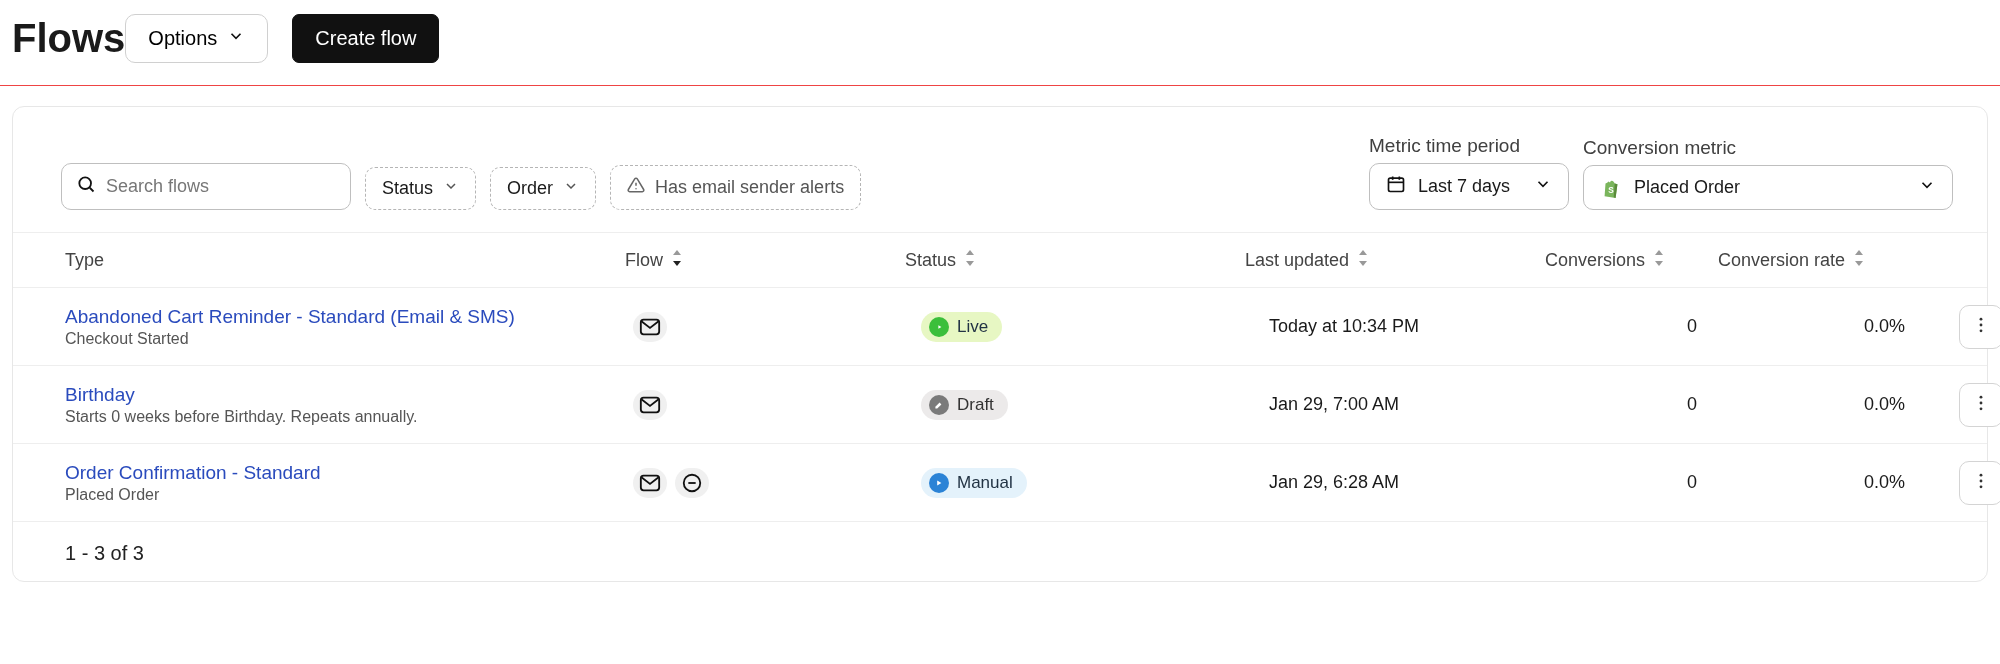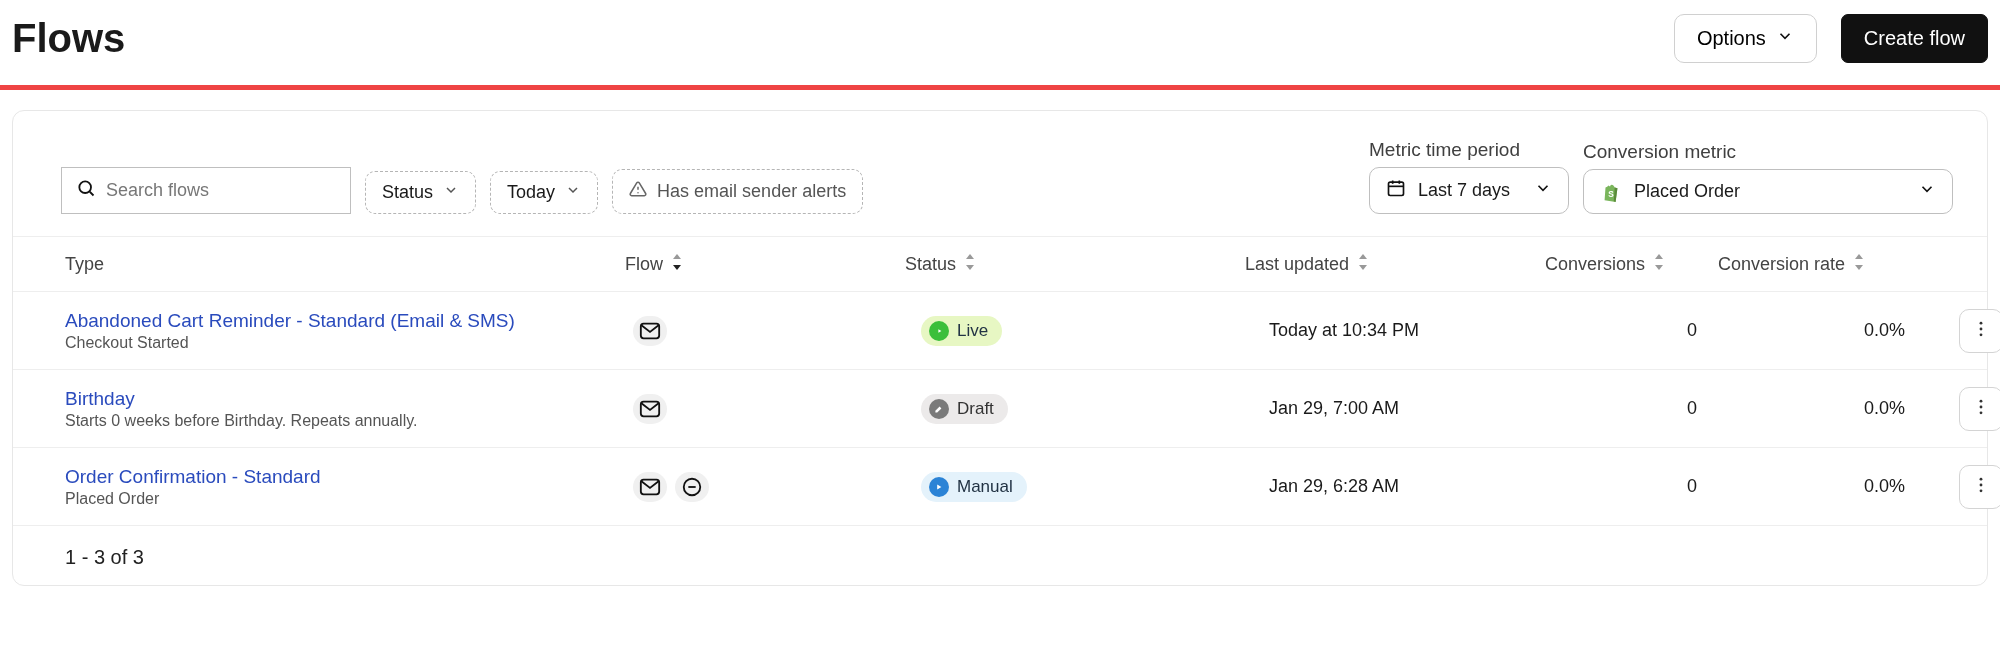--- a/index.html
+++ b/index.html
@@ -4,24 +4,24 @@
 <style>
 * { box-sizing: border-box; margin: 0; padding: 0; }
 body {
   font-family: -apple-system, BlinkMacSystemFont, "Segoe UI", Helvetica, Arial, sans-serif;
   color: #1a1a1a;
   background: #fff;
   font-size: 18px;
 }
 .header {
   display: flex;
-  justify-content: space-between;
+  justify-content: flex-start;
   align-items: center;
   padding: 14px 12px 22px 12px;
-  border-bottom: 5px solid #ef4444;
+  border-bottom: 1px solid #ef4444;
 }
 .page-title {
   font-size: 40px;
   font-weight: 600;
 }
 .header-actions {
   display: flex;
   gap: 24px;
 }
 .btn {
@@ -52,21 +52,21 @@
   display: flex;
   align-items: flex-end;
   gap: 14px;
   padding: 16px 34px 22px 48px;
 }
 .search-box {
   display: flex;
   align-items: center;
   gap: 10px;
   border: 1px solid #bfbfbf;
-  border-radius: 0;
+  border-radius: 10px;
   padding: 10px 14px;
   width: 290px;
 }
 .search-box input {
   border: none;
   outline: none;
   font-size: 18px;
   flex: 1;
   background: transparent;
 }
@@ -238,21 +238,21 @@
     </div>
     <div class="filter-btn">
       <span>Status</span>
       <span class="ic">
         <svg width="16" height="16" viewBox="0 0 24 24" fill="none" stroke="#555" stroke-width="2.2">
             <polyline points="6 9 12 15 18 9"></polyline>
           </svg>
       </span>
     </div>
     <div class="filter-btn">
-      <span>Today</span>
+      <span>Order</span>
       <span class="ic">
         <svg width="16" height="16" viewBox="0 0 24 24" fill="none" stroke="#555" stroke-width="2.2">
             <polyline points="6 9 12 15 18 9"></polyline>
           </svg>
       </span>
     </div>
     <div class="filter-btn filter-alert">
       <span class="ic">
         <svg width="18" height="18" viewBox="0 0 24 24" fill="none" stroke="#666" stroke-width="2">
             <path d="M10.3 3.9 1.8 18a2 2 0 0 0 1.7 3h17a2 2 0 0 0 1.7-3L13.7 3.9a2 2 0 0 0-3.4 0z"></path>

